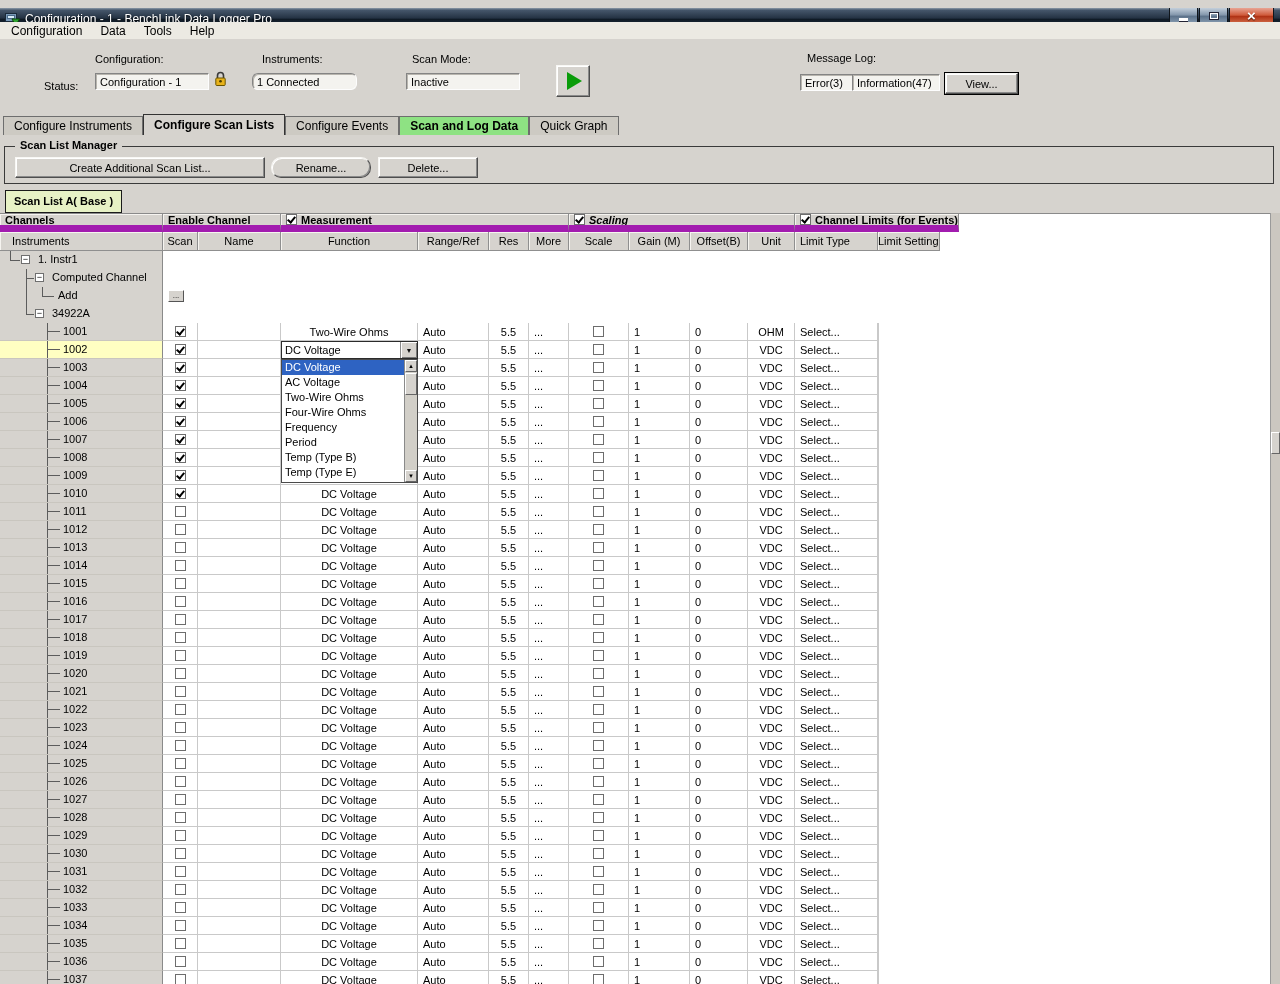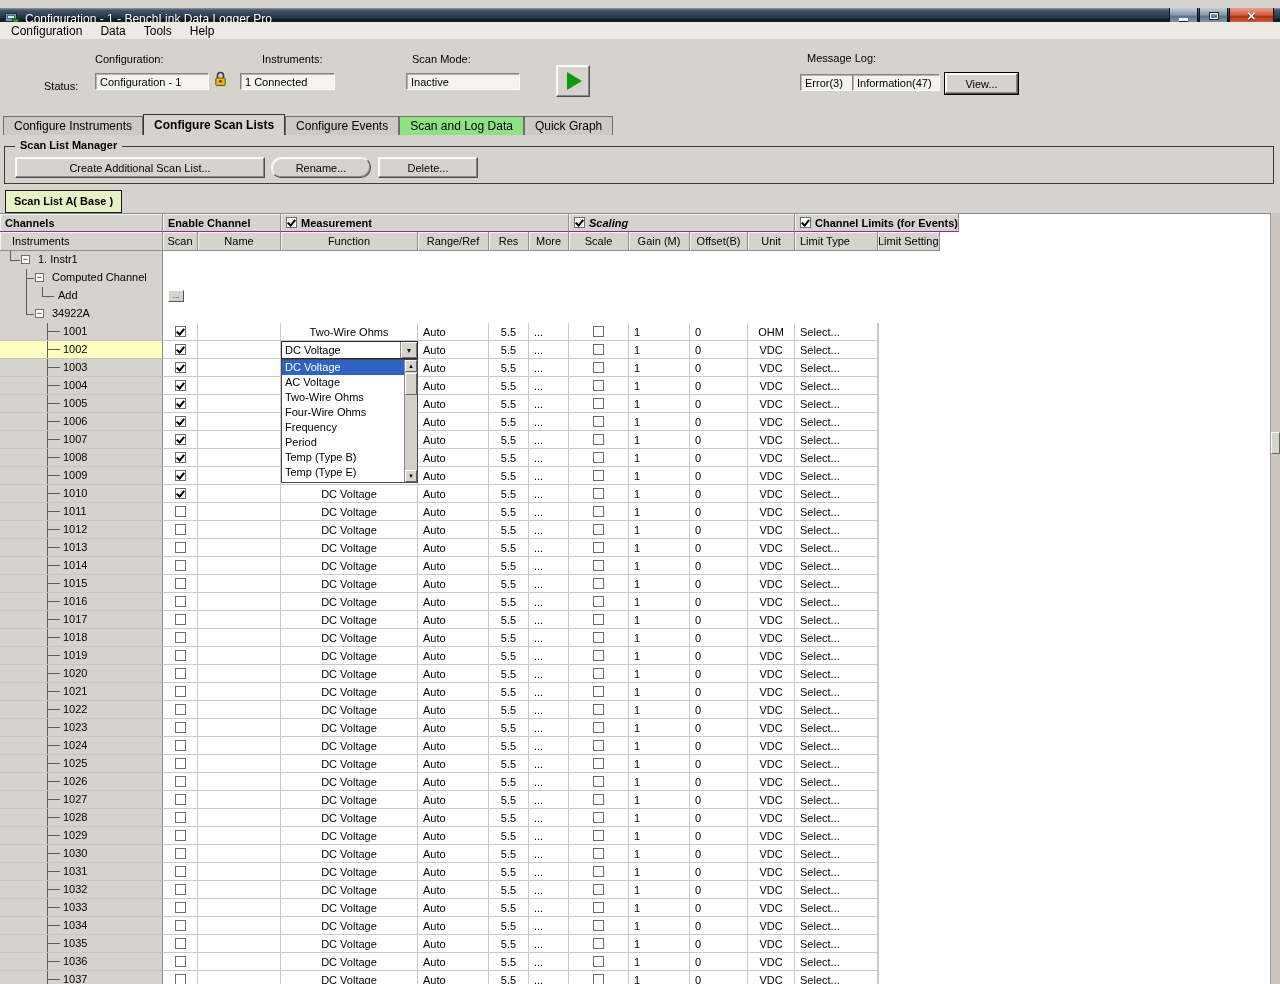--- a/index.html
+++ b/index.html
@@ -35,21 +35,21 @@
     display:flex;align-items:center;justify-content:center;position:absolute;white-space:nowrap;}
   .default-btn{outline:1px solid #000;}
   .play-btn{left:556px;top:23px;width:34px;height:32px;}
   .play-tri{width:0;height:0;border-left:15px solid var(--play-green,#0a9c0a);border-top:9px solid transparent;border-bottom:9px solid transparent;margin-left:3px;}
   .lock{position:absolute;left:214px;top:29px;}
 
   
   .tabs{position:absolute;left:3px;top:114px;height:21px;display:flex;align-items:flex-end;}
   .tab{height:19px;line-height:18px;padding:0 10px;background:#cdcac3;border:1px solid #6e6e6e;border-bottom:none;margin-right:0;font-size:12px;box-sizing:border-box;}
   .tab.active{height:21px;line-height:20px;font-weight:bold;background:#d6d3ce;border-color:#333;}
-  .tab.green{background:var(--tab-green,#8ee283);}
+  .tab.green{background:var(--tab-green,#8ee283);font-weight:bold;}
 
   
   .groupbox{position:absolute;left:4px;top:146px;width:1270px;height:38px;border:1px solid #3a3a3a;box-sizing:border-box;}
   .groupbox-title{position:absolute;left:10px;top:-8px;background:#d6d3ce;padding:0 5px;font-weight:bold;font-size:11px;white-space:nowrap;}
   .btn-create{left:10px;top:10px;width:250px;height:21px;}
   .btn-rename{left:266px;top:10px;width:100px;height:21px;border-radius:10px;}
   .btn-delete{left:373px;top:10px;width:100px;height:21px;}
 
   
   .scanlist-tab{position:absolute;left:5px;top:190px;width:117px;height:23px;background:var(--scanlist-tab-bg,#e7f1c5);
@@ -57,21 +57,21 @@
 
   
   .grid{position:absolute;left:0;top:213px;width:1270px;height:771px;background:#fff;overflow:hidden;border-top:1px solid #8a8a8a;}
 
   .w-tree{width:163px;} .w-scan{width:35px;} .w-name{width:83px;} .w-func{width:137px;}
   .w-range{width:71px;} .w-res{width:40px;} .w-more{width:40px;} .w-scale{width:60px;}
   .w-gain{width:61px;} .w-off{width:58px;} .w-unit{width:47px;} .w-lt{width:83px;} .w-ls{flex:1;}
   .w-g1{width:163px;} .w-g2{width:118px;} .w-g3{width:288px;} .w-g4{width:226px;font-style:italic;} .w-g5{flex:1;}
 
   .ghead{display:flex;height:18px;}
-  .gc{flex:none;box-sizing:border-box;height:18px;background:#d6d3ce;border-right:1px solid #8f8f8f;border-bottom:1px solid #a21caf;
+  .gc{flex:none;box-sizing:border-box;height:18px;background:#d6d3ce;border-right:1px solid #8f8f8f;border-bottom:7px solid #a21caf;
     box-shadow:inset 1px 1px 0 #f6f4f0;display:flex;align-items:center;padding-left:5px;font-weight:bold;font-size:11px;white-space:nowrap;overflow:hidden;}
   .chead{display:flex;height:19px;}
   .hc{flex:none;box-sizing:border-box;height:19px;background:#d6d3ce;border-right:1px solid #8f8f8f;border-bottom:1px solid #8f8f8f;
     box-shadow:inset 1px 1px 0 #f6f4f0;display:flex;align-items:center;justify-content:center;font-size:11px;white-space:nowrap;overflow:hidden;}
   .hc.left{justify-content:flex-start;padding-left:12px;}
   .hc.left5{justify-content:flex-start;padding-left:5px;}
 
   .trow{display:flex;height:18px;}
   .tree-cell{flex:none;width:163px;box-sizing:border-box;background:#d6d3ce;border-right:1px solid #8a8a8a;position:relative;overflow:hidden;}
   .tr-rest{flex:1;background:#fff;position:relative;}
@@ -161,21 +161,21 @@
     <span class="tb-label" style="left:44px;top:38px;">Status:</span>
     <span class="field" style="left:95px;top:31px;width:114px;">Configuration - 1</span>
     <span class="lock">
       <svg width="13" height="16" viewBox="0 0 13 16">
         <path d="M3.5 7 V4.5 a3 3 0 0 1 6 0 V7" fill="none" stroke="#3a3a3a" stroke-width="1.6"></path>
         <rect x="1.8" y="7" width="9.4" height="7.5" rx="1" fill="#e8b21a" stroke="#6a5400"></rect>
         <circle cx="6.5" cy="10.3" r="1.3" fill="#4a3c00"></circle>
       </svg>
     </span>
     <span class="tb-label" style="left:262px;top:11px;">Instruments:</span>
-    <span class="field" style="left:240px;top:31px;width:95px;">1 Connected</span>
+    <span class="field" style="left:252px;top:31px;width:105px;border-radius:6px;">1 Connected</span>
     <span class="tb-label" style="left:412px;top:11px;">Scan Mode:</span>
     <span class="field" style="left:406px;top:31px;width:114px;">Inactive</span>
     <span class="btn play-btn">
         <span class="play-tri"></span>
       </span>
     <span class="tb-label" style="left:807px;top:10px;">Message Log:</span>
     <span class="field" style="left:800px;top:32px;width:63px;">Error(3)</span>
     <span class="field" style="left:852px;top:32px;width:88px;">Information(47)</span>
     <span class="btn default-btn" style="left:945px;top:31px;width:73px;height:21px;">View...</span>
   </div>

